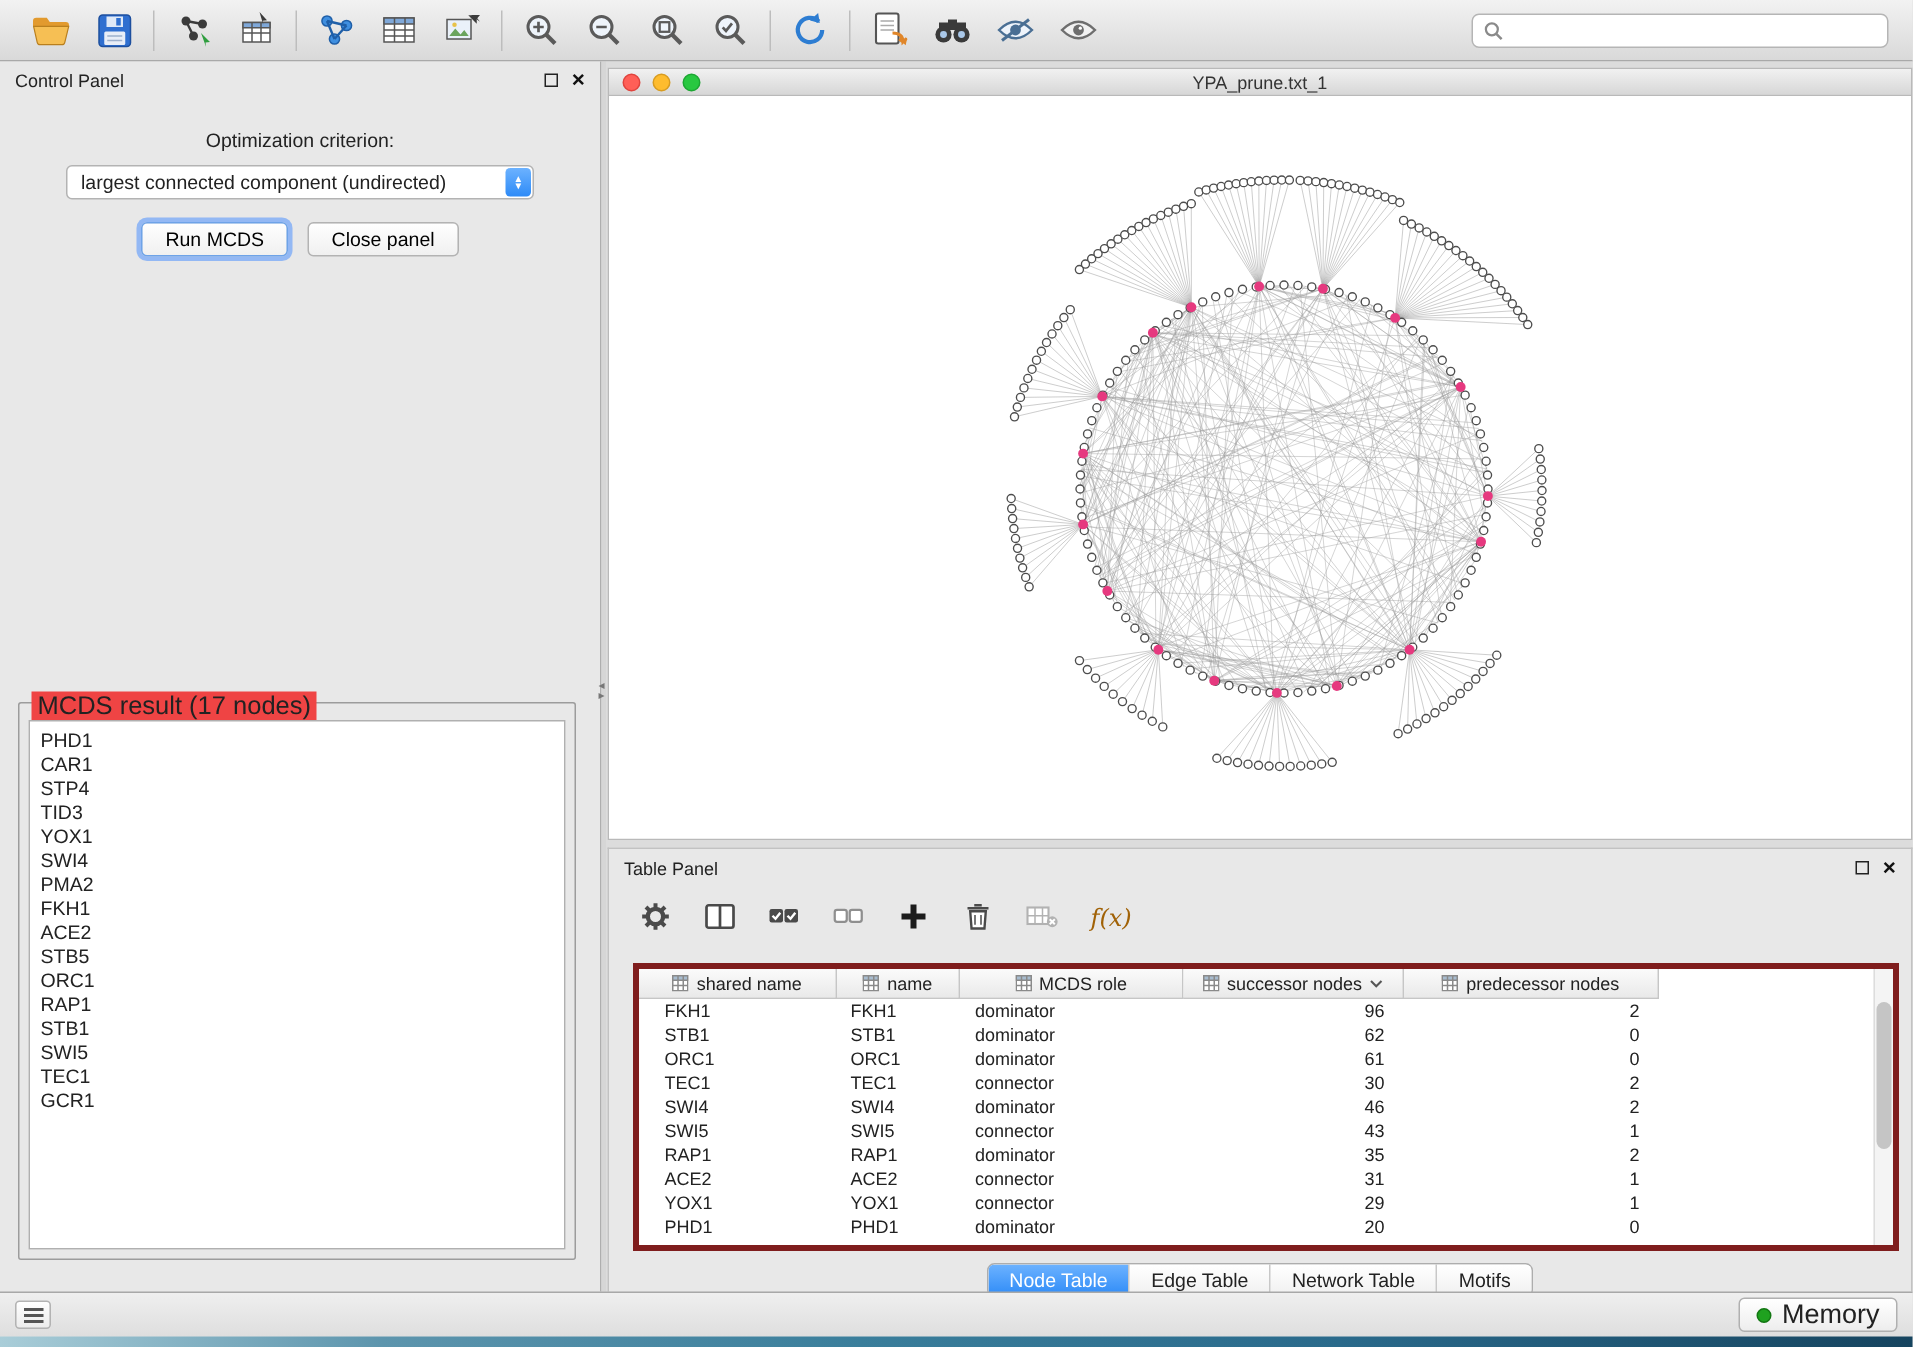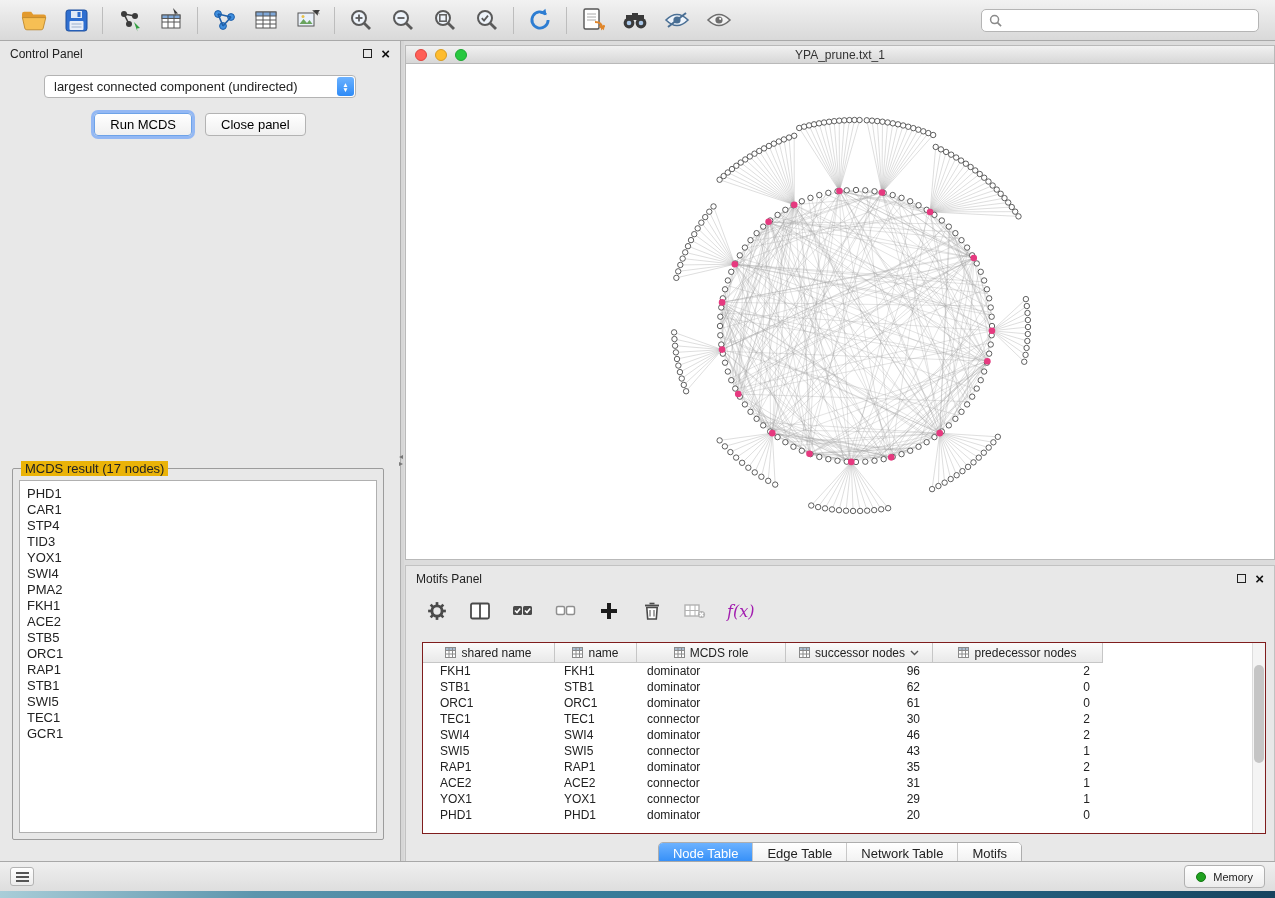--- a/index.html
+++ b/index.html
@@ -37,21 +37,21 @@
     border:1px solid #b3b3b3;border-radius:4px;padding-left:9px;font-size:13px;position:relative}
   #criterion-stepper{position:absolute;right:1px;top:1px;bottom:1px;width:17px;border-radius:3px;
     background:linear-gradient(#6cb2ff,#2e8bf7);display:flex;flex-direction:column;align-items:center;justify-content:center;color:#fff}
   #criterion-stepper span{font-size:6.5px;line-height:5px}
   #cp-buttons{margin-top:15px;display:flex;justify-content:center;gap:13px}
   .mac-btn{height:23px;padding:0 15px;font-size:13px;font-family:"Liberation Sans",sans-serif;
     background:linear-gradient(#ffffff,#f0f0f0);border:1px solid #b3b3b3;border-radius:4px}
   .mac-btn.focused{box-shadow:0 0 0 3px rgba(77,144,254,.55);border-color:#6ea3e8}
   #mcds-group{position:absolute;left:12px;right:16px;top:427px;height:372px;
     border:1px solid #9c9c9c;border-radius:2px}
-  #mcds-group-title{position:absolute;top:-8px;left:8px;background:#eab308;padding:0 4px;font-size:13px}
+  #mcds-group-title{position:absolute;top:-8px;left:8px;background:#ef4444;padding:0 4px;font-size:17px}
   #mcds-list{position:absolute;left:6px;right:6px;top:11px;bottom:6px;background:#fff;
     border:1px solid #b0b0b0;padding:5px 7px;font-size:13px;line-height:16px;overflow:hidden}
 
   
   #v-splitter{position:absolute;left:401px;top:41px;width:3px;height:820px;background:#d6d6d6}
   #v-splitter .handle{position:absolute;top:412px;left:-2px;font-size:8px;color:#777;line-height:7px}
 
   
   #right{position:absolute;left:404px;top:41px;width:871px;height:820px;background:#dcdcdc}
   #network-window{position:absolute;left:1px;top:4px;width:870px;height:515px;background:#fff;border:1px solid #b9b9b9}
@@ -59,42 +59,42 @@
     display:flex;align-items:center;position:relative}
   .traffic{position:absolute;left:9px;display:flex;gap:8px}
   .traffic i{width:12px;height:12px;border-radius:50%;display:block}
   .net-title{margin:0 auto;font-size:12px;color:#333}
   #network-canvas{width:868px;height:495px;background:#fff}
 
   
   #table-panel{position:absolute;left:1px;top:524px;width:870px;height:296px;background:#e8e8e8;border:1px solid #c2c2c2;border-bottom:none}
   #tp-toolbar{height:40px;display:flex;align-items:center;gap:21px;padding-left:20px}
   #tp-toolbar .tb-btn{width:22px;height:22px}
-  .fx{font-family:"DejaVu Serif",serif;font-style:italic;font-size:16px;color:#a21caf}
-  #table-wrap{position:absolute;left:16px;right:8px;top:76px;height:192px;background:#fff;border:1px solid #7f1d1d;overflow:hidden}
+  .fx{font-family:"DejaVu Serif",serif;font-style:italic;font-size:16px;color:#a16207}
+  #table-wrap{position:absolute;left:16px;right:8px;top:76px;height:192px;background:#fff;border:4px solid #7f1d1d;overflow:hidden}
   #table-head{display:flex;height:20px}
   .th{display:flex;align-items:center;justify-content:center;gap:5px;font-size:12px;color:#222;
     background:linear-gradient(#fbfbfb,#e9e9e9);border-right:1px solid #c6c6c6;border-bottom:1px solid #c6c6c6}
   .tr{display:flex;height:16px;align-items:center}
   .td{font-size:12px;white-space:nowrap;overflow:hidden}
   .td.c0{padding-left:17px}.td.c1{padding-left:9px}.td.c2{padding-left:10px}
   .td.num{text-align:right;padding-right:13px}
   #table-scrollbar{position:absolute;right:0;top:0;bottom:0;width:13px;background:#f4f4f4;border-left:1px solid #ddd}
   #table-scroll-thumb{position:absolute;left:1px;right:1px;top:22px;height:98px;background:#c5c5c5;border-radius:6px}
   #tp-tabs-row{position:absolute;left:0;right:0;top:276px;display:flex;justify-content:center}
 
   
   #statusbar{position:absolute;left:0;top:861px;width:1275px;height:30px;
     background:linear-gradient(#efefef,#dedede);border-top:1px solid #a8a8a8;
     display:flex;align-items:center;padding:0 10px}
   #list-btn{width:24px;height:19px;border:1px solid #b3b3b3;border-radius:3px;background:linear-gradient(#fff,#ececec);
     display:flex;flex-direction:column;align-items:center;justify-content:center;gap:2px}
   #list-btn i{display:block;width:13px;height:2px;background:#555}
   #memory-btn{margin-left:auto;display:flex;align-items:center;gap:7px;height:23px;padding:0 11px;
-    border:1px solid #b0b0b0;border-radius:4px;background:linear-gradient(#ffffff,#ededed);font-size:11px}
+    border:1px solid #b0b0b0;border-radius:4px;background:linear-gradient(#ffffff,#ededed);font-size:18px}
   .green-dot{width:10px;height:10px;border-radius:50%;background:#1fa11f;border:1px solid #137713}
   #wallpaper{position:absolute;left:0;top:891px;width:1275px;height:7px;
     background:linear-gradient(90deg,#a9cdd8,#5d95ad 20%,#3a7e9b 45%,#2a6a8b 70%,#16445f 100%)}
 </style>
 </head>
 <body>
 
 <div id="toolbar">
   <div class="tb-group">
     <div class="tb-btn">
@@ -258,20 +258,21 @@
 </div>
 
 <div id="control-panel">
   <div class="panel-head">
     <span>Control Panel</span>
     <span class="win-controls">
       <span class="mini-square"></span>
       <span class="mini-x">×</span>
     </span>
   </div>
+  <div id="opt-label">Optimization criterion:</div>
   <div class="cp-center" id="criterion-row">
     <div id="criterion-select">
       <span>largest connected component (undirected)</span>
       <span id="criterion-stepper">
           <span>▲</span>
           <span>▼</span>
         </span>
     </div>
   </div>
   <div id="cp-buttons">
@@ -989,21 +990,21 @@
         <circle cx="403.4852605077091" cy="389.7981964268836" r="3.3" fill="#e6397f"></circle>
         <circle cx="332.2205450853163" cy="330" r="3.3" fill="#e6397f"></circle>
         <circle cx="316.0661455903397" cy="238.38384783729745" r="3.3" fill="#e6397f"></circle>
         <circle cx="362.58088508263063" cy="157.817955735819" r="3.3" fill="#e6397f"></circle>
         <circle cx="567.7794549146836" cy="193.99999999999994" r="3.3" fill="#e6397f"></circle>
       </svg>
   </div>
 
   <div id="table-panel">
     <div class="panel-head">
-      <span>Motifs Panel</span>
+      <span>Table Panel</span>
       <span class="win-controls">
         <span class="mini-square"></span>
         <span class="mini-x">×</span>
       </span>
     </div>
     <div id="tp-toolbar">
       <div class="tb-btn">
         <svg width="20" height="20" viewBox="0 0 18 18">
             <g stroke="#4a4a4a" stroke-width="2.4">
               <line x1="14" y1="9" x2="17" y2="9"></line>

